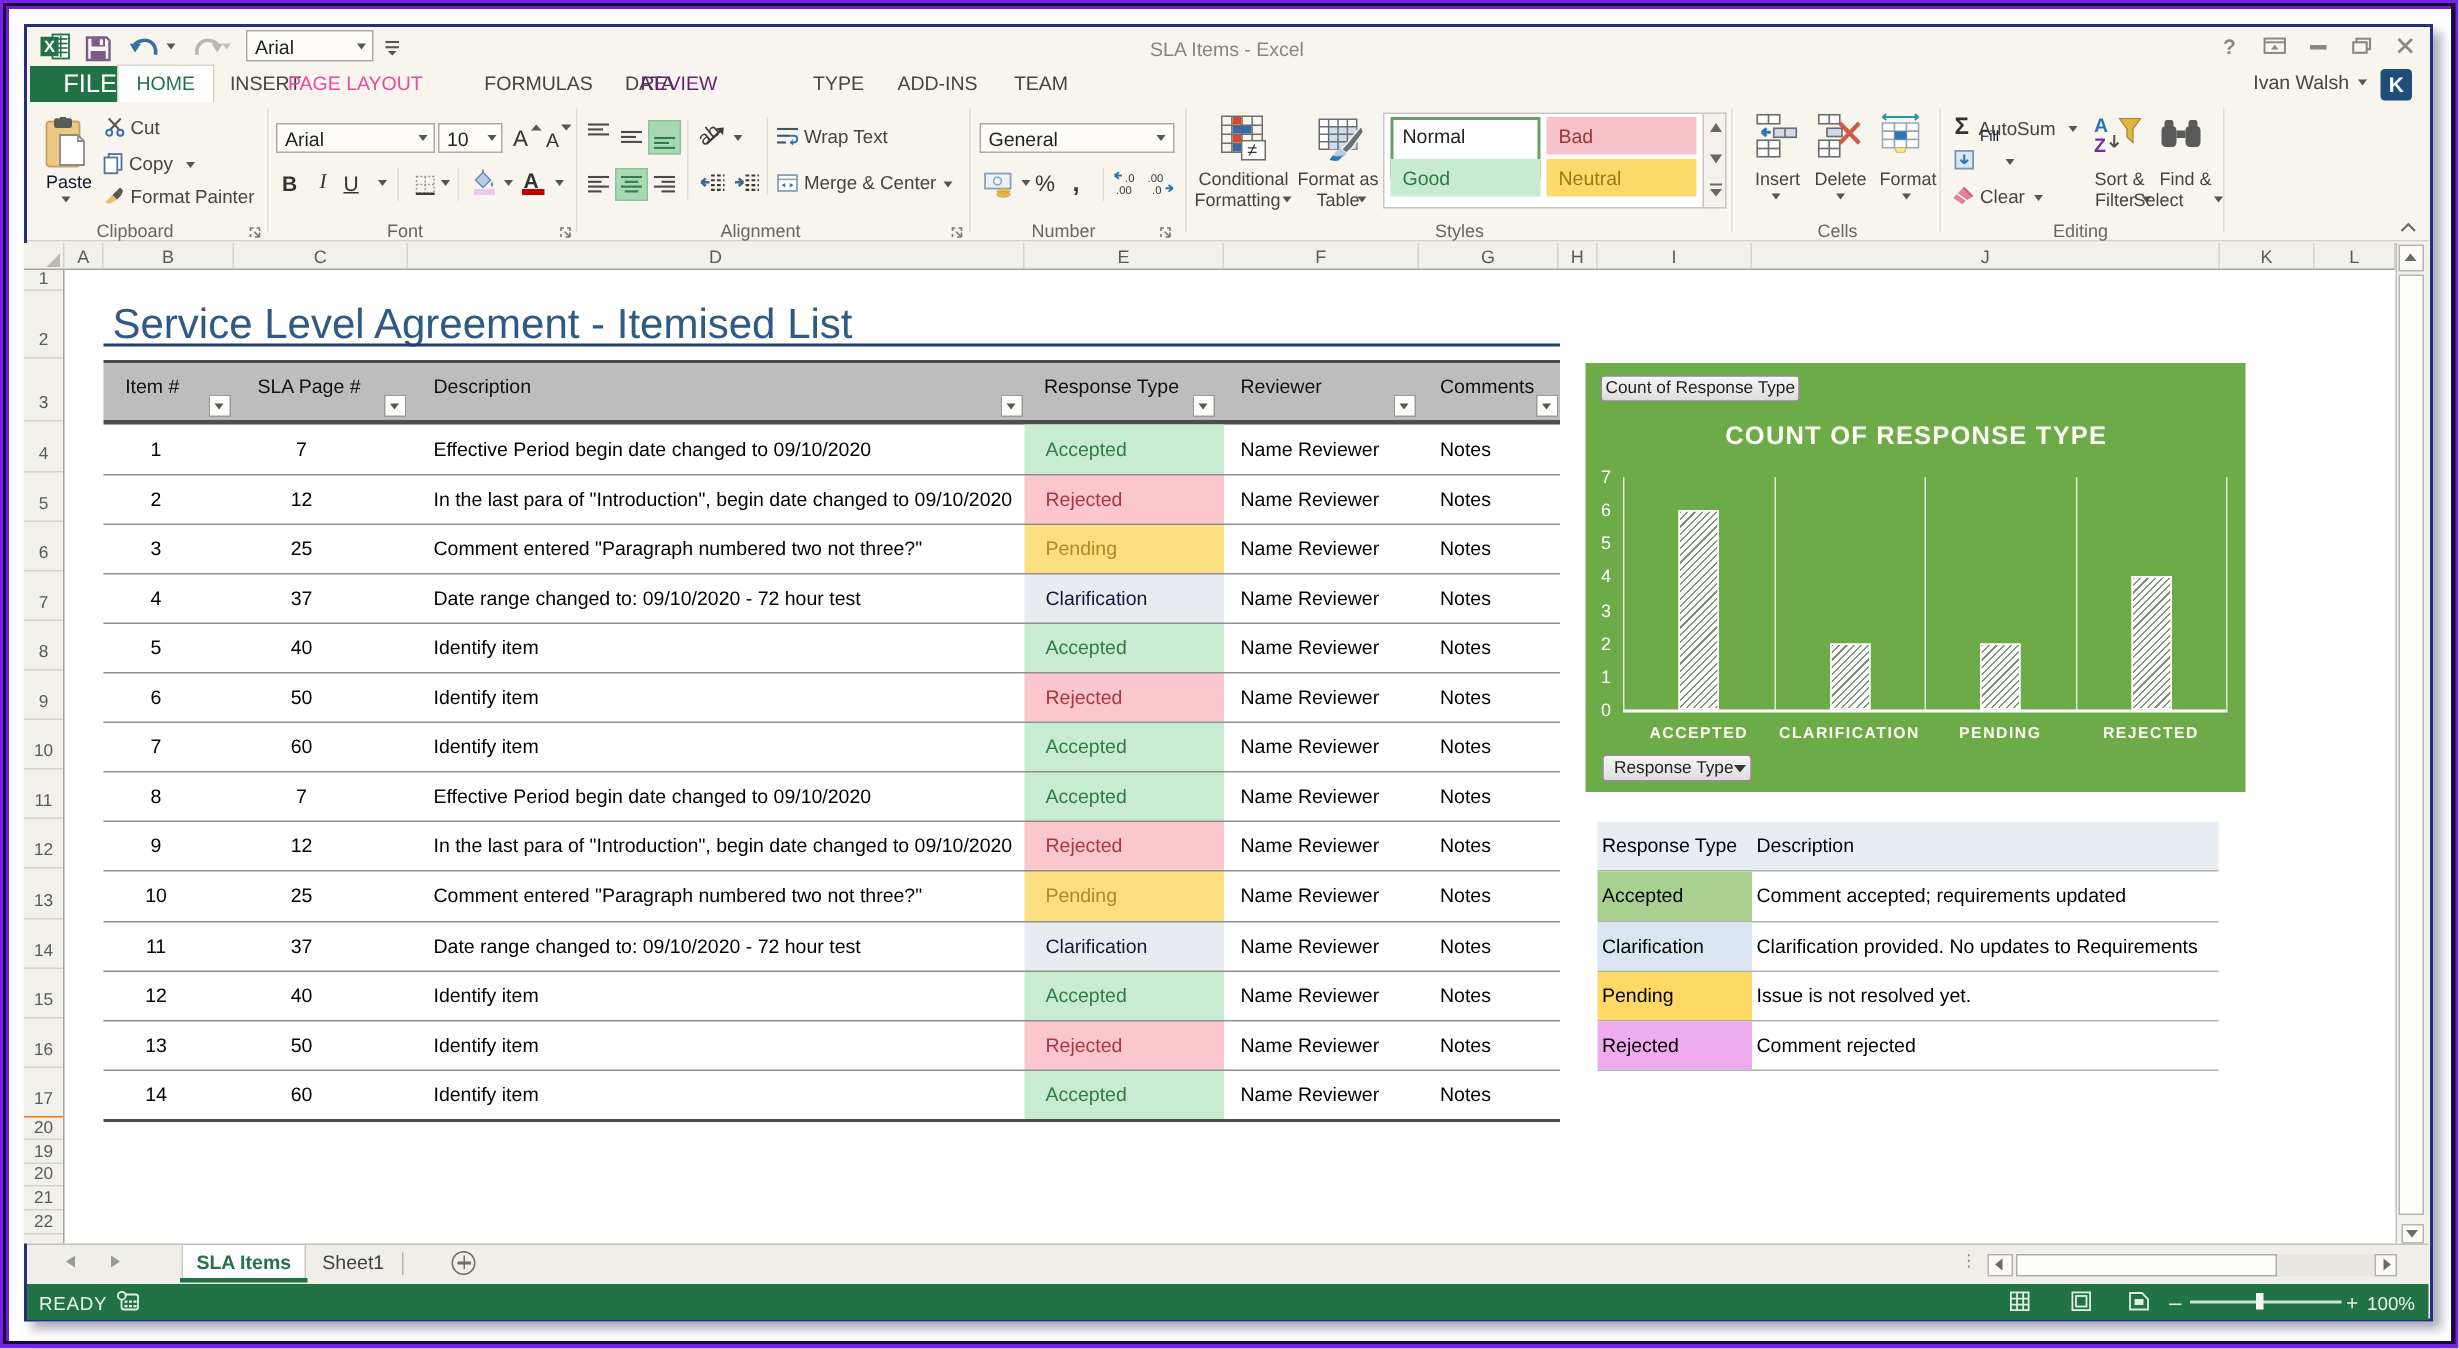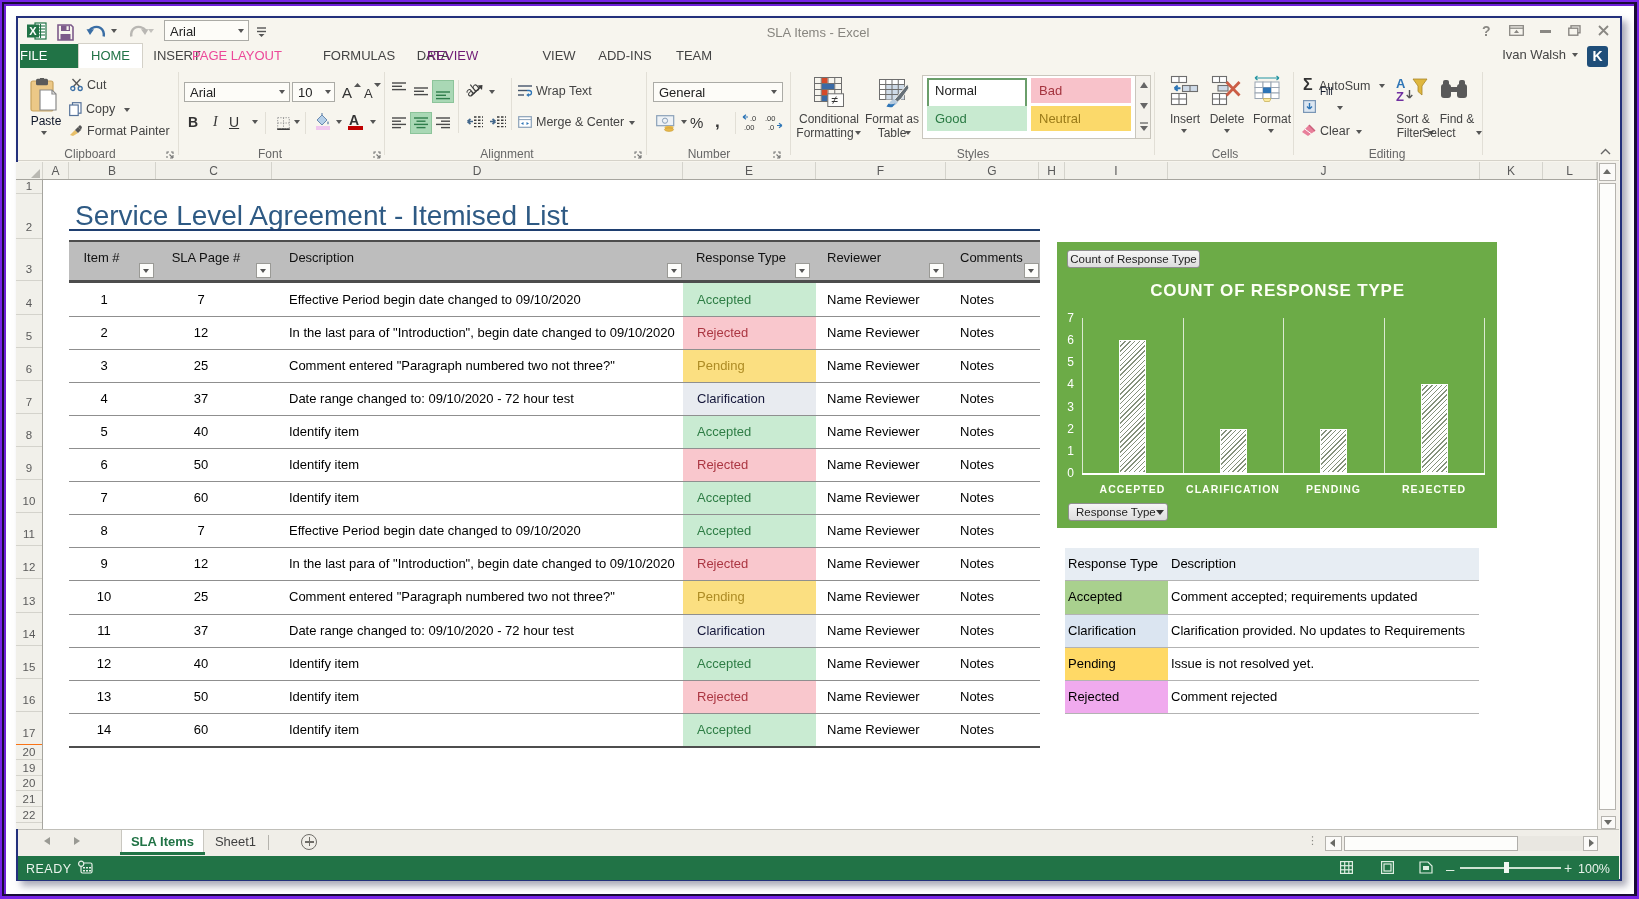--- a/index.html
+++ b/index.html
@@ -57,28 +57,28 @@
     <path d="M7.5 4.8 L10 8 L5 8 Z" fill="#8a8883"></path>
   </svg>
 <div class="a" style="left:1540px;top:30px;width:11px;height:2.6px;background:#8a8883"></div>
 <svg class="a" style="left:1568px;top:25px" width="13" height="11" viewBox="0 0 13 11">
     <rect x="3" y="0.8" width="9" height="7" fill="none" stroke="#8a8883" stroke-width="1.4"></rect>
     <rect x="0.8" y="3.2" width="9" height="7" fill="#f7f5ee" stroke="#8a8883" stroke-width="1.4"></rect>
   </svg>
 <svg class="a" style="left:1598px;top:25px" width="11" height="11" viewBox="0 0 11 11">
     <path d="M1 1 L10 10 M10 1 L1 10" stroke="#8a8883" stroke-width="1.8"></path>
   </svg>
-<div class="a" style="left:20px;top:44px;width:58px;height:24px;background:#217346;color:#fff;font-size:13px;text-align:left;line-height:24px">FILE</div>
+<div class="a" style="left:20px;top:44px;width:58px;height:24px;background:#217346;color:#fff;font-size:17px;text-align:right;line-height:24px">FILE</div>
 <div class="a" style="left:78px;top:43px;width:65px;height:25px;background:#fff;border:1px solid #d4d1c8;border-bottom:none;color:#217346;font-size:13px;text-align:center;line-height:24px">HOME</div>
 <div class="a" style="left:107px;top:44px;width:140px;text-align:center;font-size:13px;line-height:24px;color:#444">INSERT</div>
 <div class="a" style="left:192px;top:44px;width:140px;font-size:13px;line-height:24px;color:#ec4899">PAGE LAYOUT</div>
 <div class="a" style="left:289px;top:44px;width:140px;text-align:center;font-size:13px;line-height:24px;color:#444">FORMULAS</div>
 <div class="a" style="left:363px;top:44px;width:140px;text-align:center;font-size:13px;line-height:24px;color:#444">DATA</div>
 <div class="a" style="left:427px;top:44px;width:140px;text-align:left;font-size:13px;line-height:24px;color:#701a75">REVIEW</div>
-<div class="a" style="left:489px;top:44px;width:140px;text-align:center;font-size:13px;line-height:24px;color:#444">VIEW</div>
+<div class="a" style="left:489px;top:44px;width:140px;text-align:center;font-size:13px;line-height:24px;color:#444">TYPE</div>
 <div class="a" style="left:555px;top:44px;width:140px;text-align:center;font-size:13px;line-height:24px;color:#444">ADD-INS</div>
 <div class="a" style="left:624px;top:44px;width:140px;text-align:center;font-size:13px;line-height:24px;color:#444">TEAM</div>
 <div class="a" style="left:1450px;top:44px;width:116px;text-align:right;font-size:13px;line-height:22px;color:#444">Ivan Walsh</div>
 <div class="tri" style="left:1572px;top:53px;border-left:3.5px solid transparent;border-right:3.5px solid transparent;border-top:4px solid #555"></div>
 <div class="a" style="left:1587px;top:46px;width:21px;height:21px;background:#1f4e79;border-radius:3px;color:#fff;font-size:14px;font-weight:bold;text-align:center;line-height:21px">K</div>
 <div class="a" style="left:18px;top:68px;width:1601px;height:93px;background:#f7f5ee;border-bottom:1px solid #d5d2c9"></div>
 <div class="a" style="left:178px;top:72px;width:1px;height:83px;background:#e2dfd6"></div>
 <div class="a" style="left:384px;top:72px;width:1px;height:83px;background:#e2dfd6"></div>
 <div class="a" style="left:646px;top:72px;width:1px;height:83px;background:#e2dfd6"></div>
 <div class="a" style="left:790px;top:72px;width:1px;height:83px;background:#e2dfd6"></div>

